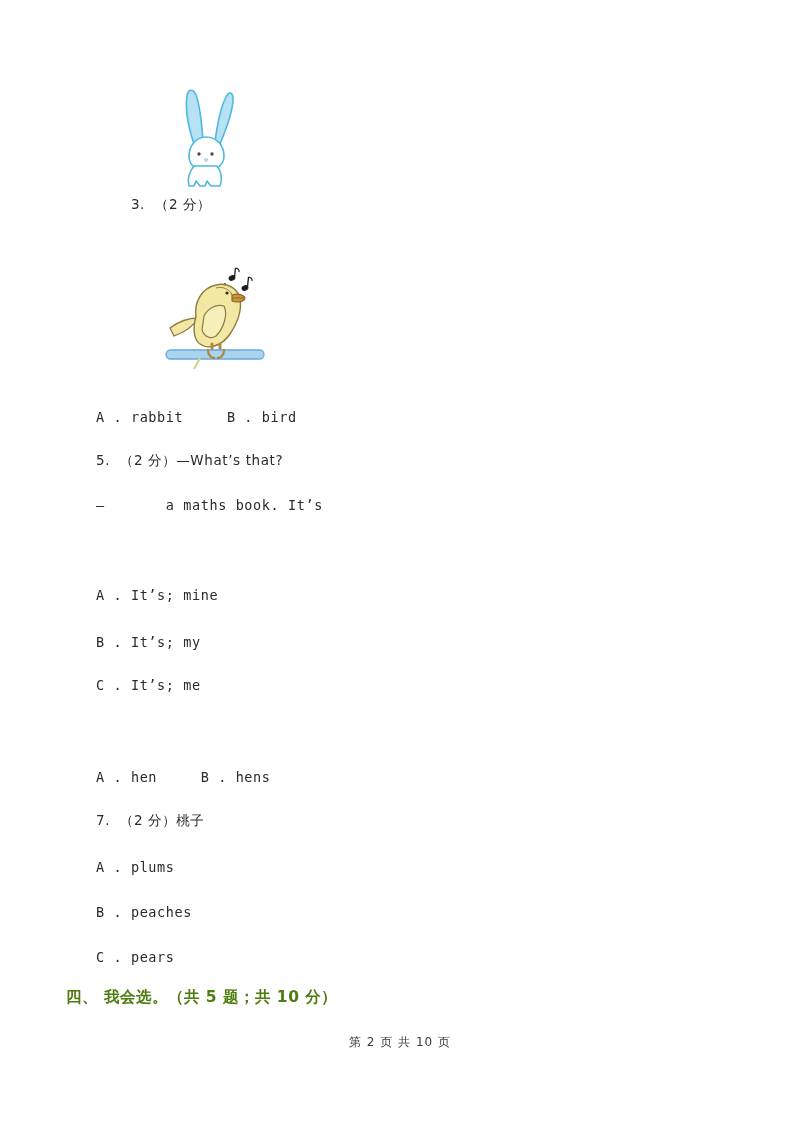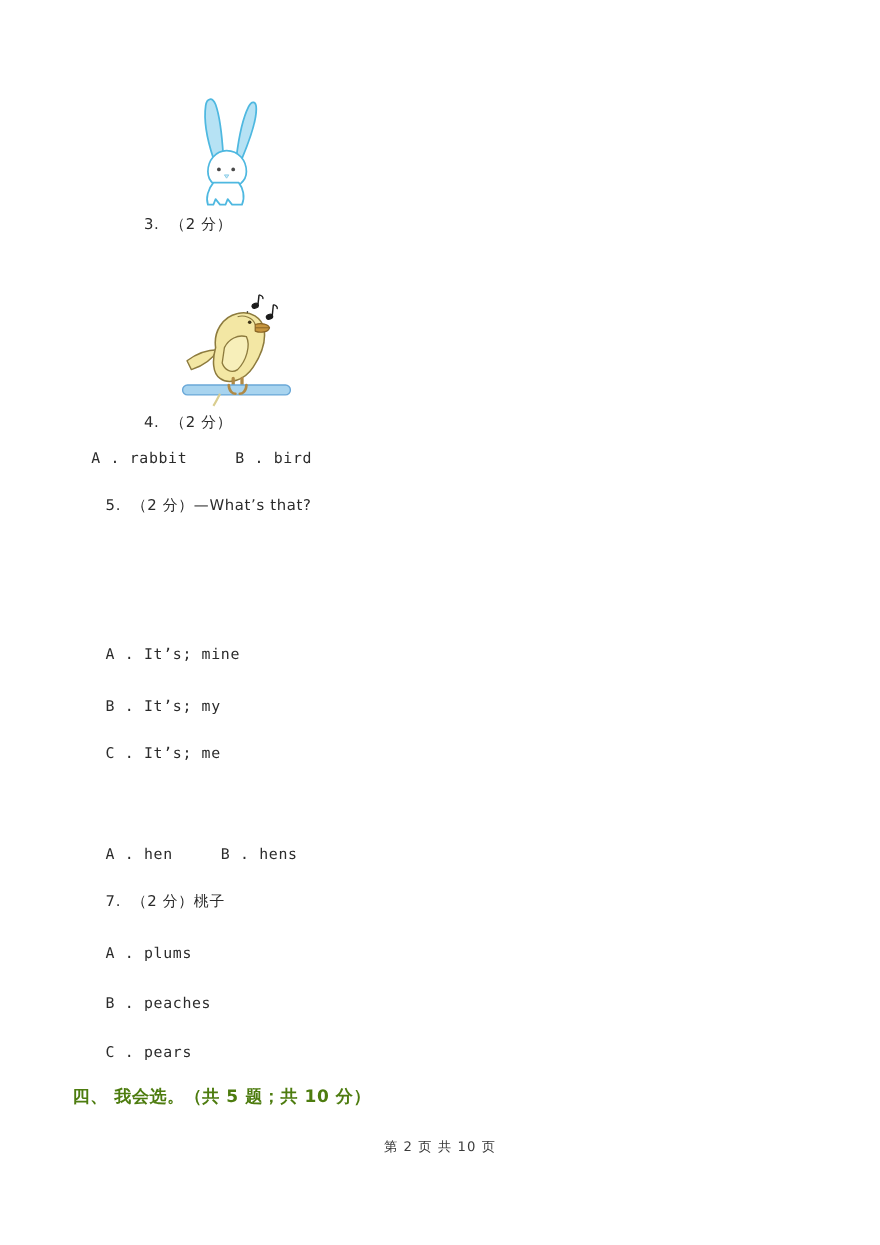--- a/index.html
+++ b/index.html
@@ -151,28 +151,26 @@
       <path d="M52 86 L52 96 M60 86 L60 96" stroke="#b08a46" stroke-width="3" fill="none" stroke-linecap="round"></path>
 
       <rect x="6" y="92" width="98" height="9" rx="4.5" fill="#a8d4ef" stroke="#6aa8d8" stroke-width="1.3"></rect>
 
       <path d="M48 92 C48 98 52 100 54 100 M64 92 C64 98 60 100 58 100" stroke="#b08a46" stroke-width="2.4" fill="none" stroke-linecap="round"></path>
 
       <path d="M40 100 C38 104 36 108 34 111" stroke="#d9cd8f" stroke-width="2" fill="none"></path>
     </svg>
   </div>
 
-  <div class="qline" style="left:96px; top:360px;">
-    <span class="cjk">4.  （2 分）</span>
-  </div>
 
-  <div class="optline" style="left:83px; top:409px;">A . rabbit     B . bird</div>
+  <div class="optline" style="left:96px; top:409px;">A . rabbit     B . bird</div>
 
   <div class="qline cjk" style="left:96px; top:452px;">5.  （2 分）—What’s that?</div>
 
+  <div class="qline" style="left:96px; top:497px;">—       a maths book. It’s</div>
 
   <div class="optline" style="left:96px; top:587px;">A . It’s; mine</div>
   <div class="optline" style="left:96px; top:634px;">B . It’s; my</div>
   <div class="optline" style="left:96px; top:677px;">C . It’s; me</div>
 
 
   <div class="optline" style="left:96px; top:769px;">A . hen     B . hens</div>
 
   <div class="qline cjk" style="left:96px; top:812px;">7.  （2 分）桃子</div>
 

